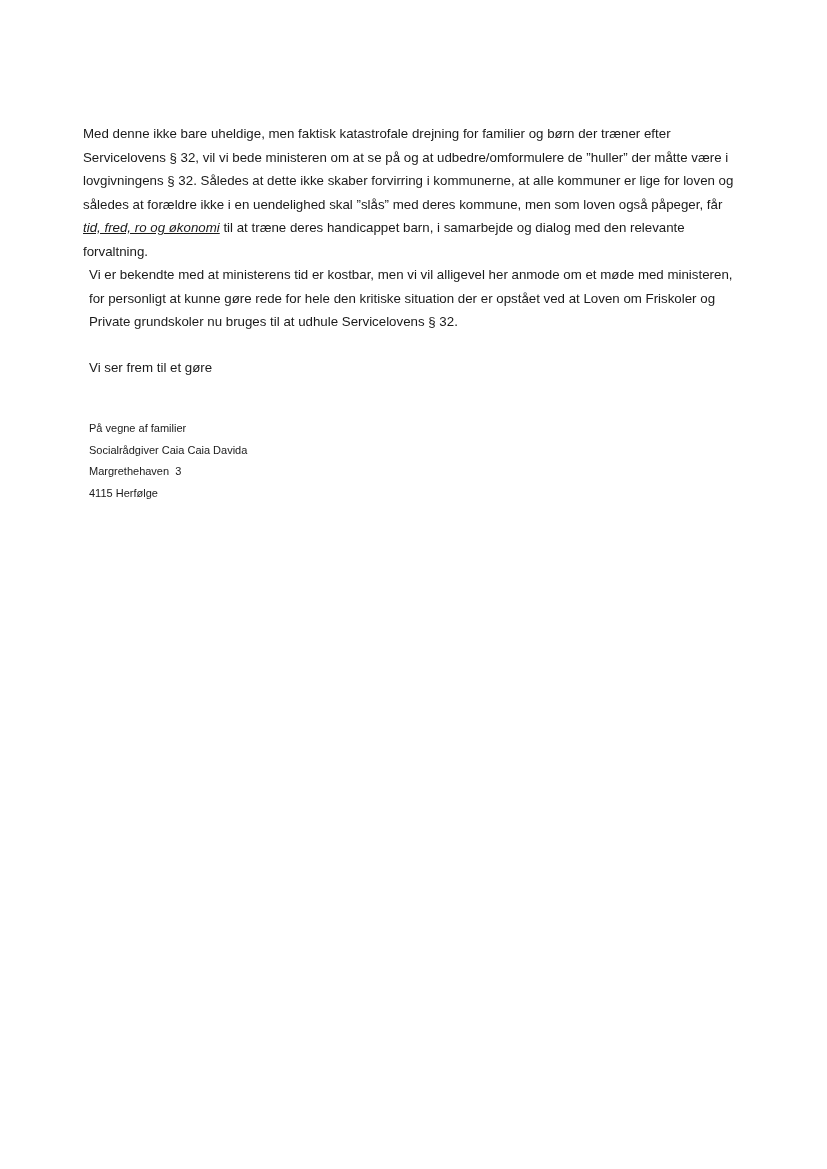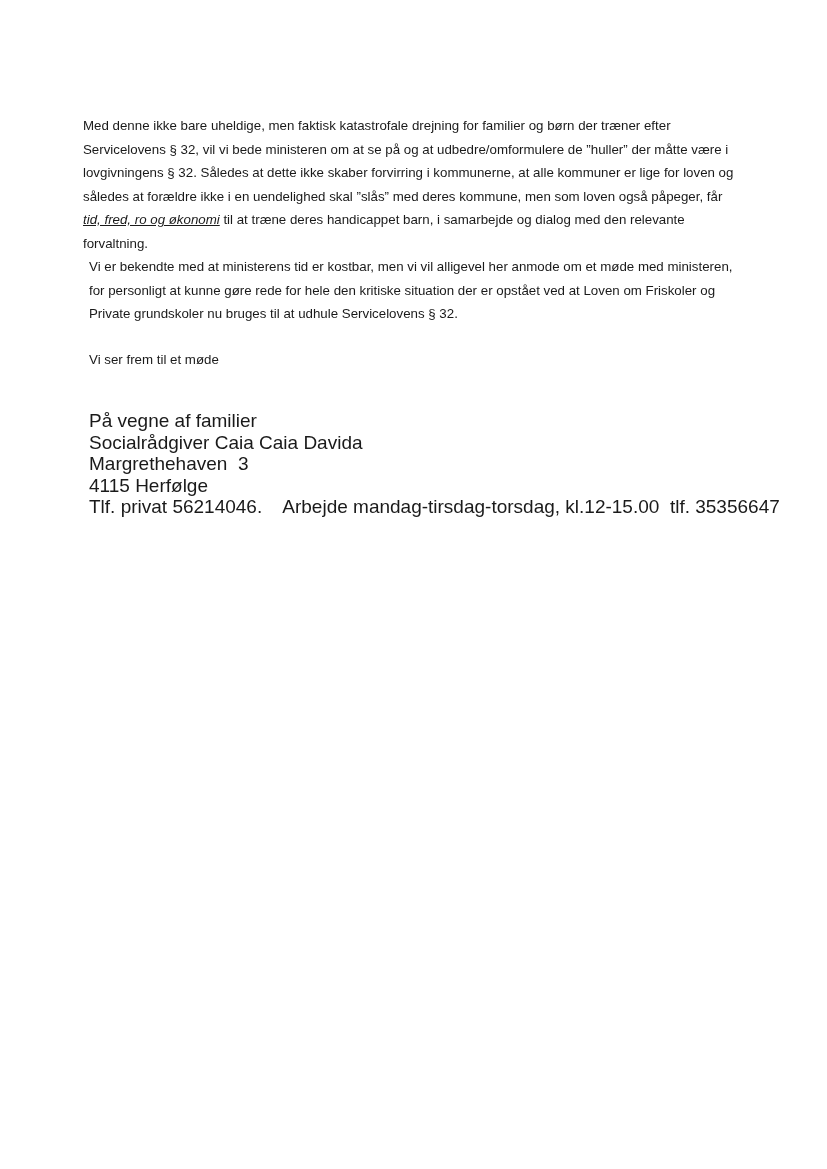--- a/index.html
+++ b/index.html
@@ -9,21 +9,21 @@
   }
   body {
     font-family: "Liberation Sans", sans-serif;
     color: #000000;
   }
   .page {
     position: relative;
     width: 827px;
     height: 872px;
     background: #ffffff;
-    margin: 4px auto;
+    margin: 12px auto;
     overflow: hidden;
   }
   .doc-body {
     position: absolute;
     left: 83px;
     top: 110px;
     width: 660px;
   }
   .para {
     font-size: 13.3px;
@@ -46,46 +46,45 @@
   }
   .italic-underline {
     font-style: italic;
     text-decoration: underline;
   }
   .signature-block {
     margin-top: 39px;
     padding-left: 6px;
   }
   .sig-line {
-    font-size: 19px;
+    font-size: 11px;
     line-height: 21.5px;
     color: #1a1a1a;
     white-space: pre;
   }
 </style>
 </head>
 <body>
 
 <div class="page">
   <div class="doc-body">
 
     <p class="para para-1">
       <span>Med denne ikke bare uheldige, men faktisk katastrofale drejning for familier og børn der træner efter Servicelovens § 32, vil vi bede ministeren om at se på og at udbedre/omformulere de ”huller” der måtte være i lovgivningens § 32. Således at dette ikke skaber forvirring i kommunerne, at alle kommuner er lige for loven og således at forældre ikke i en uendelighed skal ”slås” med deres kommune, men som loven også påpeger, får </span><span class="italic-underline">tid, fred, ro og økonomi</span><span> til at træne deres handicappet barn, i samarbejde og dialog med den relevante forvaltning.</span>
     </p>
 
     <p class="para para-2">
       <span>Vi er bekendte med at ministerens tid er kostbar, men vi vil alligevel her anmode om et møde med ministeren, for personligt at kunne gøre rede for hele den kritiske situation der er opstået ved at Loven om Friskoler og Private grundskoler nu bruges til at udhule Servicelovens § 32.</span>
     </p>
 
     <p class="para para-3">
-      <span>Vi ser frem til et møde</span>
+      <span>Vi ser frem til et gøre</span>
     </p>
 
     <div class="signature-block">
       <div class="sig-line">På vegne af familier</div>
       <div class="sig-line">Socialrådgiver Caia Caia Davida</div>
       <div class="sig-line">Margrethehaven  3</div>
       <div class="sig-line">4115 Herfølge</div>
-      <div class="sig-line">Tlf. privat 56214046.    Arbejde mandag-tirsdag-torsdag, kl.12-15.00  tlf. 35356647</div>
     </div>
 
   </div>
 </div>
 
 </body></html>

